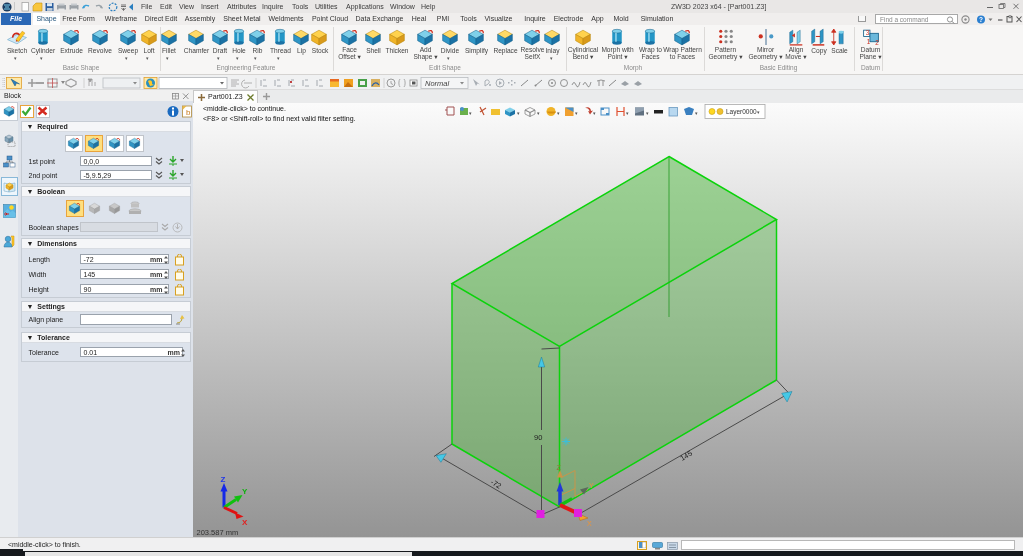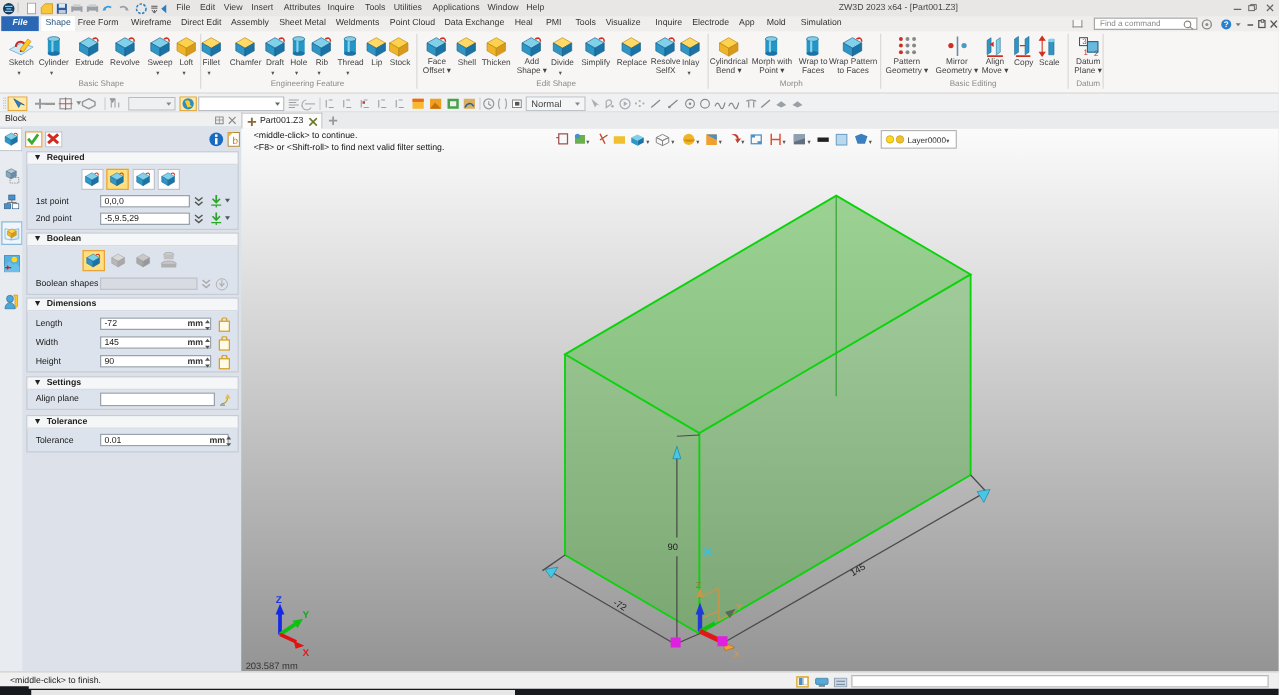--- a/index.html
+++ b/index.html
@@ -13,21 +13,21 @@
 .rtab{position:absolute;top:0;height:12.5px;font-size:7px;color:#333;line-height:12.5px;text-align:center;}
 
 #ribbon{left:0;top:25px;width:1023px;height:49.5px;background:#f7f6f5;border-bottom:1px solid #d5d3d1;}
 .rsep{position:absolute;top:2px;width:1px;height:44px;background:#dcdad8;}
 .rlbl{position:absolute;font-size:6.6px;color:#444;text-align:center;white-space:nowrap;}
 .rlbl2{position:absolute;font-size:6.6px;color:#444;text-align:center;white-space:nowrap;line-height:6.8px;}
 .rgrp{position:absolute;top:39px;font-size:6.5px;color:#8a8a8a;text-align:center;white-space:nowrap;}
 .rdd{position:absolute;font-size:5px;color:#555;}
 .ricon{position:absolute;top:2px;width:22px;height:20px;}
 
-#qtb{left:0;top:75px;width:1023px;height:15px;background:#f0f1f2;border-bottom:1px solid #dddddd;}
+#qtb{left:0;top:75px;width:1023px;height:15px;background:#f0f1f2;border-bottom:1px solid #dddddd;font-style:italic;}
 
 #panel{left:0;top:90px;width:193px;height:447px;background:#dfe4ec;border-right:1px solid #c2c6cc;}
 #ptitle{left:0;top:0;width:193px;height:11px;background:#f0f0f0;}
 #pstrip{left:0;top:11px;width:18px;height:436px;background:#e8ebef;}
 #pform{left:18px;top:11px;width:175px;height:436px;background:#dde2ea;}
 .sect{position:absolute;left:2.5px;width:170px;background:#dde3ec;border:1px solid #c6ccd4;}
 .shead{height:10px;background:#f5f6f8;border-bottom:1px solid #d8dce2;font-size:7px;font-weight:bold;color:#222;line-height:10px;padding-left:5px;}
 .slbl{position:absolute;left:7px;font-size:7px;color:#1a1a1a;}
 .sfield{position:absolute;background:#fff;border:1px solid #9aa2ac;font-size:7px;color:#222;line-height:10px;padding-left:3px;height:10.5px;}
 .mm{position:absolute;font-size:7px;font-weight:bold;color:#333;}

